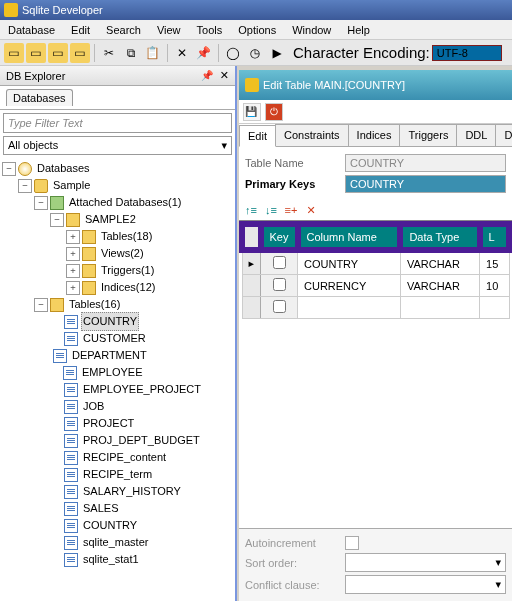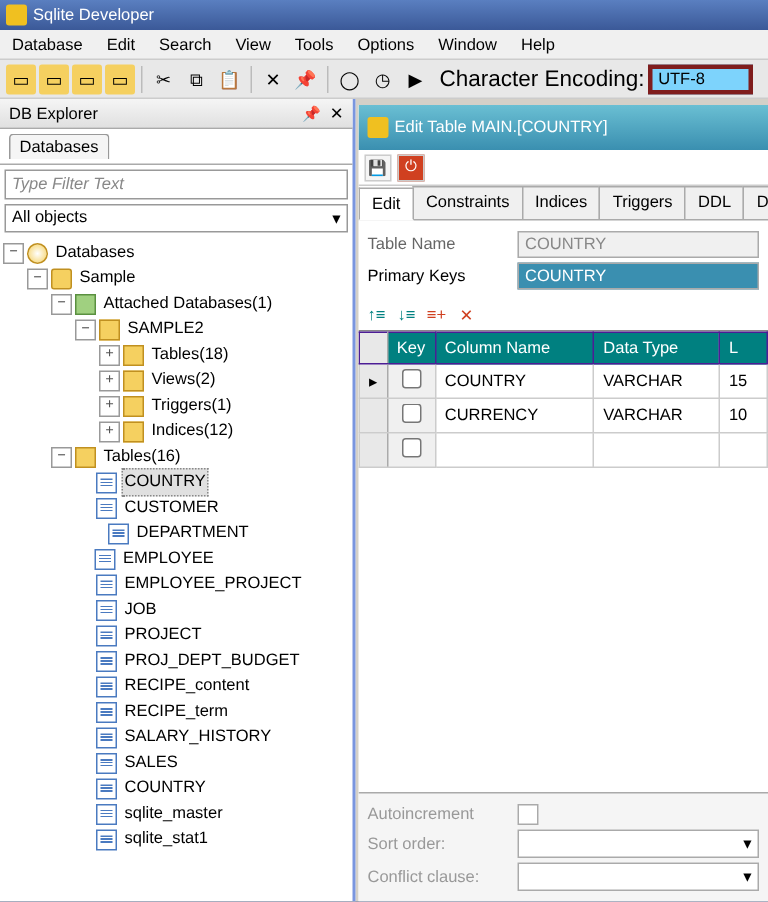--- a/index.html
+++ b/index.html
@@ -5,21 +5,21 @@
 * { box-sizing: border-box; margin: 0; padding: 0; font-family: "Segoe UI", Tahoma, sans-serif; font-size: 11px; }
 body { width: 512px; height: 601px; overflow: hidden; background: #3b5998; display: flex; flex-direction: column; }
 .titlebar { height: 20px; background: linear-gradient(#5a7fc0, #3b5998); color: #fff; display: flex; align-items: center; padding: 0 4px; font-size: 12px; }
 .titlebar .ti { width: 14px; height: 14px; background: #f0c020; border-radius: 2px; margin-right: 4px; }
 .menubar { height: 20px; background: #f0f0f0; display: flex; align-items: center; padding: 0 4px; gap: 8px; border-bottom: 1px solid #ccc; }
 .menubar span { padding: 2px 4px; }
 .toolbar { height: 26px; background: #e8e8e8; display: flex; align-items: center; padding: 0 4px; gap: 2px; border-bottom: 1px solid #ccc; }
 .tb { width: 20px; height: 20px; border-radius: 2px; display: flex; align-items: center; justify-content: center; font-size: 12px; }
 .sep { width: 1px; height: 18px; background: #bbb; margin: 0 2px; }
 .enc-label { font-size: 15px; margin-left: 4px; }
-.enc-sel { border: 3px solid #7f1d1d; padding: 1px 4px; font-size: 11px; min-width: 70px; background: #7dd3fc; }
+.enc-sel { border: 1px solid #7f1d1d; padding: 1px 4px; font-size: 11px; min-width: 70px; background: #0369a1; }
 .main { flex: 1; display: flex; overflow: hidden; background: #d4d0c8; }
 .left { width: 237px; background: #fff; border-right: 2px solid #7a96df; display: flex; flex-direction: column; }
 .pane-title { background: linear-gradient(#f5f5f5,#e0e0e0); border-bottom: 1px solid #aaa; padding: 3px 6px; font-size: 11px; display: flex; align-items: center; }
 .pane-title .spacer { flex: 1; }
 .pin { font-size: 10px; margin-right: 6px; }
 .close-x { font-size: 11px; }
 .dbtab { padding: 3px 6px; border-bottom: 1px solid #aaa; display: flex; }
 .dbtab span { border: 1px solid #999; border-bottom: none; padding: 2px 6px; background: #f5f5f5; border-radius: 3px 3px 0 0; }
 .filter { border: 1px solid #999; margin: 3px; padding: 3px 4px; color: #888; font-style: italic; }
 .allobj { border: 1px solid #999; margin: 0 3px 3px 3px; padding: 2px 4px; display: flex; justify-content: space-between; }
@@ -46,21 +46,21 @@
 .form { padding: 4px 6px; }
 .frow { display: flex; align-items: center; margin: 3px 0; }
 .flabel { width: 100px; color: #666; }
 .finput { border: 1px solid #aaa; padding: 2px 4px; flex: 1; min-width: 0; }
 .finput.ro { background: #f0f0f0; color: #888; }
 .finput.hl { background: #3a8fb0; color: #fff; }
 .gridtb { display: flex; gap: 4px; padding: 2px 4px; align-items: center; }
 .gridtb .gb { width: 16px; height: 16px; font-size: 11px; display:flex;align-items:center;justify-content:center;}
 .grid { border-top: 1px solid #888; }
 .grid table { border-collapse: collapse; width: 100%; }
-.grid th { background: #008080; color: #fff; padding: 4px 6px; text-align: left; font-weight: normal; border: 1px solid #4c1d95; }
+.grid th { background: #008080; color: #fff; padding: 4px 6px; text-align: left; font-weight: normal; border: 6px solid #4c1d95; }
 .grid td { padding: 3px 6px; border: 1px solid #ccc; height: 22px; }
 .grid td.key { text-align: center; width: 30px; background: #f0f0f0; }
 .grid td.key input { margin: 0; }
 .grid .rh { width: 16px; background: #e8e8e8; border-right: 1px solid #aaa; }
 .bottom-form { border-top: 1px solid #aaa; padding: 4px 6px; background: #f5f5f5; margin-top: auto; }
 .bottom-form .frow .flabel { color: #999; }
 .bottom-form .finput { background: #fff; }
 .bottom-form .chk { width: 14px; height: 14px; border: 1px solid #aaa; background: #fff; }
 </style>
 </head>
@@ -166,21 +166,21 @@
           <span class="lbl">Tables(16)</span>
         </div>
       <div class="trow sel" style="padding-left:64px">
           <span class="ic tbl"></span>
           <span class="lbl">COUNTRY</span>
         </div>
       <div class="trow" style="padding-left:64px">
           <span class="ic tbl"></span>
           <span class="lbl">CUSTOMER</span>
         </div>
-      <div class="trow" style="padding-left:72px">
+      <div class="trow" style="padding-left:53px">
           <span class="ic tbl"></span>
           <span class="lbl">DEPARTMENT</span>
         </div>
       <div class="trow" style="padding-left:63px">
           <span class="ic tbl"></span>
           <span class="lbl">EMPLOYEE</span>
         </div>
       <div class="trow" style="padding-left:64px">
           <span class="ic tbl"></span>
           <span class="lbl">EMPLOYEE_PROJECT</span>
@@ -244,21 +244,21 @@
       <span>Triggers</span>
       <span>DDL</span>
       <span>Data</span>
     </div>
     <div class="form">
       <div class="frow">
         <span class="flabel">Table Name</span>
         <span class="finput ro">COUNTRY</span>
       </div>
       <div class="frow">
-        <span class="flabel" style="color:#000;">Primary Keys</span>
+        <span class="flabel" style="color:#000;font-weight:bold;">Primary Keys</span>
         <span class="finput hl">COUNTRY</span>
       </div>
     </div>
     <div class="gridtb">
       <span class="gb" style="color:#008080;">↑≡</span>
       <span class="gb" style="color:#008080;">↓≡</span>
       <span class="gb" style="color:#d04020;">≡+</span>
       <span class="gb" style="color:#d04020;">✕</span>
     </div>
     <div class="grid">

